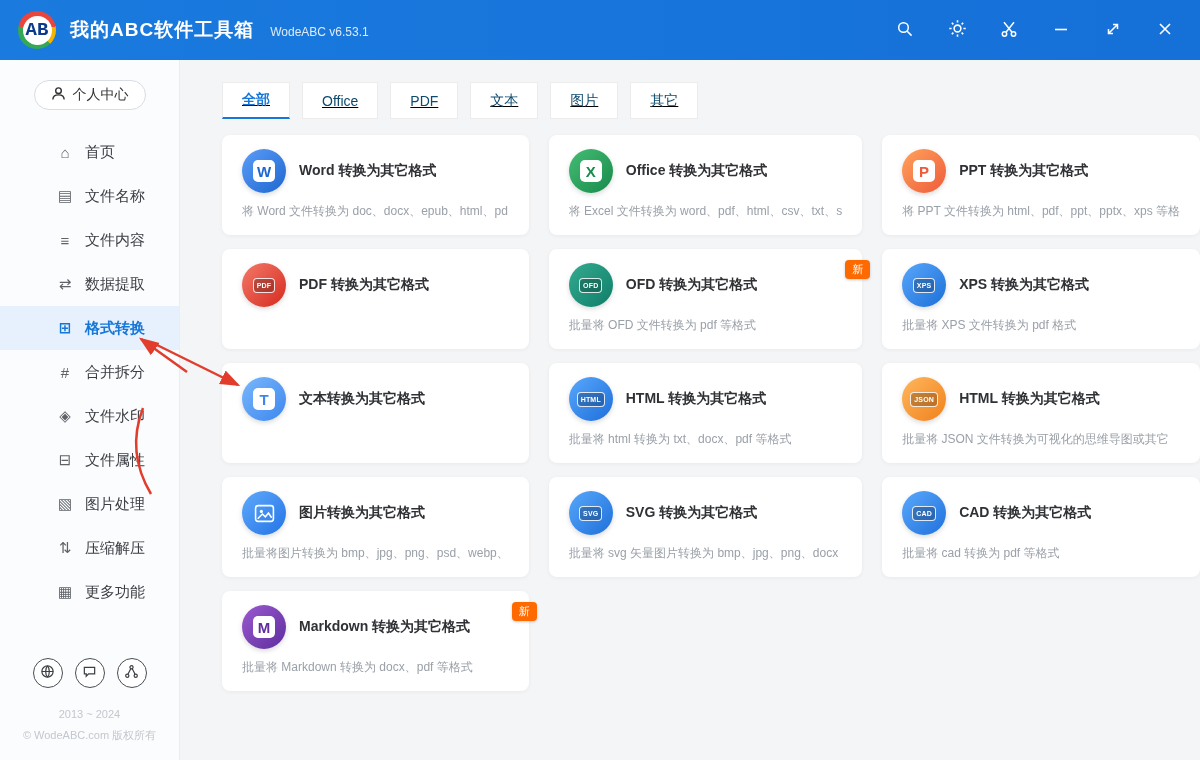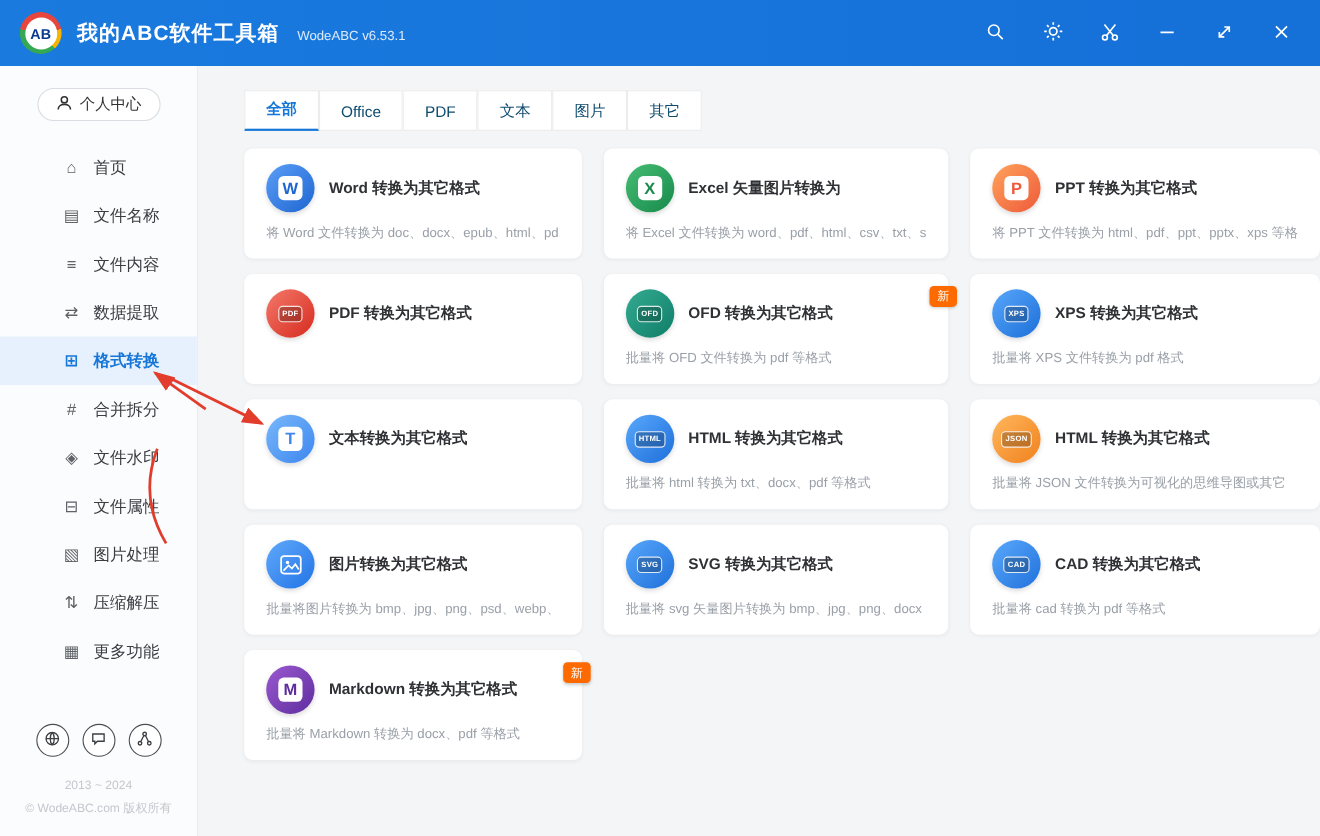--- a/index.html
+++ b/index.html
@@ -3,21 +3,21 @@
 <meta charset="utf-8">
 <style>
   * { margin:0; padding:0; box-sizing:border-box; }
   html,body { width:1200px; height:760px; overflow:hidden; }
   body { font-family:"Liberation Sans","DejaVu Sans",sans-serif; background:#f4f5f7; }
   .window { position:relative; width:1200px; height:760px; display:flex; flex-direction:column; overflow:hidden; }
 
   
   .titlebar { height:60px; background:linear-gradient(90deg,#1a7ade,#1570d8); display:flex; align-items:center; padding:0 20px 0 18px; flex:0 0 60px; }
   .logo { width:38px; height:38px; border-radius:50%; background:conic-gradient(#e8453c 0 22%, #f5b400 22% 38%, #34a853 38% 78%, #e8453c 78% 100%); display:flex; align-items:center; justify-content:center; flex:0 0 38px; }
-  .logo-inner { width:29px; height:29px; border-radius:50%; background:#fff; display:flex; align-items:center; justify-content:center; color:#0b3a8c; font-weight:bold; font-size:13px; }
+  .logo-inner { width:29px; height:29px; border-radius:50%; background:#fff; display:flex; align-items:center; justify-content:center; color:#0b3a8c; font-weight:bold; font-size:19px;font-family:Liberation Mono, monospace; }
   .app-title { color:#fff; font-size:19px; font-weight:bold; margin-left:14px; letter-spacing:1px; }
   .app-version { color:rgba(255,255,255,.85); font-size:12px; margin-left:16px; margin-top:3px; }
   .tb-actions { margin-left:auto; display:flex; align-items:center; gap:22px; }
   .tb-btn { background:transparent; border:none; width:30px; height:30px; display:flex; align-items:center; justify-content:center; cursor:pointer; }
 
   
   .main { flex:1; display:flex; min-height:0; }
 
   
   .sidebar { width:180px; flex:0 0 180px; background:#fbfcfd; border-right:1px solid #ecedf0; display:flex; flex-direction:column; }
@@ -27,21 +27,21 @@
   .menu-item .mi-icon { width:18px; text-align:center; font-size:15px; color:#5f6368; }
   .menu-item.active { background:#e7f1fd; color:#1677d8; font-weight:bold; }
   .menu-item.active .mi-icon { color:#1677d8; }
   .sidebar-bottom { margin-top:auto; }
   .quick-row { display:flex; justify-content:center; gap:12px; margin-bottom:16px; }
   .quick-btn { width:30px; height:30px; border-radius:50%; border:1px solid #4a4e55; background:#fff; display:flex; align-items:center; justify-content:center; cursor:pointer; }
   .side-foot { text-align:center; font-size:11px; color:#c3c7ce; line-height:1.9; padding-bottom:14px; }
 
   
   .content { flex:1; padding:22px 38px 0 42px; min-width:0; }
-  .tabs { display:flex; gap:0; margin-bottom:16px; }
+  .tabs { display:flex; gap:12px; margin-bottom:16px;text-decoration:underline; }
   .tab { background:#fff; border:1px solid #ececec; height:37px; padding:0 19px; display:flex; align-items:center; font-size:14px; color:#0c4a6e; cursor:pointer; }
   .tab.active { color:#1677d8; font-weight:bold; border-bottom:2px solid #1677d8; }
 
   .grid { display:grid; grid-template-columns:repeat(3,1fr); gap:14px 20px; }
   .card { position:relative; background:#fff; border-radius:8px; height:100px; padding:14px 20px; box-shadow:0 1px 4px rgba(0,0,0,.05); cursor:pointer; }
   .card-head { display:flex; align-items:center; gap:13px; }
   .card-icon { width:44px; height:44px; border-radius:50%; display:flex; align-items:center; justify-content:center; flex:0 0 44px; box-shadow:0 2px 5px rgba(0,0,0,.15); }
   .chip-letter { width:22px; height:22px; border-radius:5px; background:#fff; display:flex; align-items:center; justify-content:center; font-weight:800; font-size:15px; }
   .chip-badge { border:1px solid rgba(255,255,255,.85); background:rgba(0,0,0,.22); color:#fff; font-size:7px; font-weight:bold; padding:3px 3px; border-radius:4px; letter-spacing:.2px; }
   .card-title { font-size:14px; font-weight:bold; color:#2f3135; white-space:nowrap; overflow:hidden; }
@@ -202,21 +202,21 @@
               </div>
               <div class="card-title">Word 转换为其它格式</div>
             </div>
             <div class="card-desc">将 Word 文件转换为 doc、docx、epub、html、pd</div>
           </div>
           <div class="card">
             <div class="card-head">
               <div class="card-icon" style="background: linear-gradient(135deg, rgb(69, 189, 116), rgb(24, 138, 75));">
                 <span class="chip-letter" style="color: rgb(24, 138, 75);">X</span>
               </div>
-              <div class="card-title">Excel 矢量图片转换为</div>
+              <div class="card-title">Office 转换为其它格式</div>
             </div>
             <div class="card-desc">将 Excel 文件转换为 word、pdf、html、csv、txt、s</div>
           </div>
           <div class="card">
             <div class="card-head">
               <div class="card-icon" style="background: linear-gradient(135deg, rgb(255, 163, 92), rgb(238, 90, 58));">
                 <span class="chip-letter" style="color: rgb(238, 90, 58);">P</span>
               </div>
               <div class="card-title">PPT 转换为其它格式</div>
             </div>

